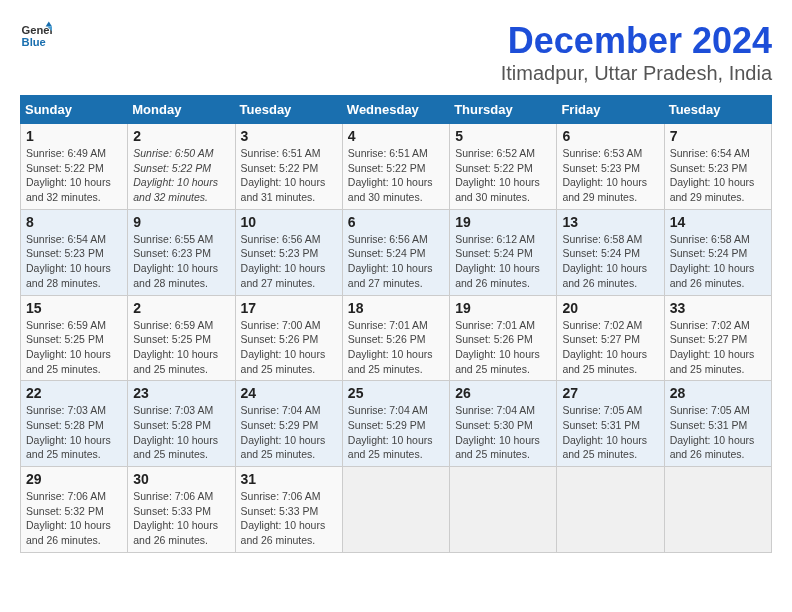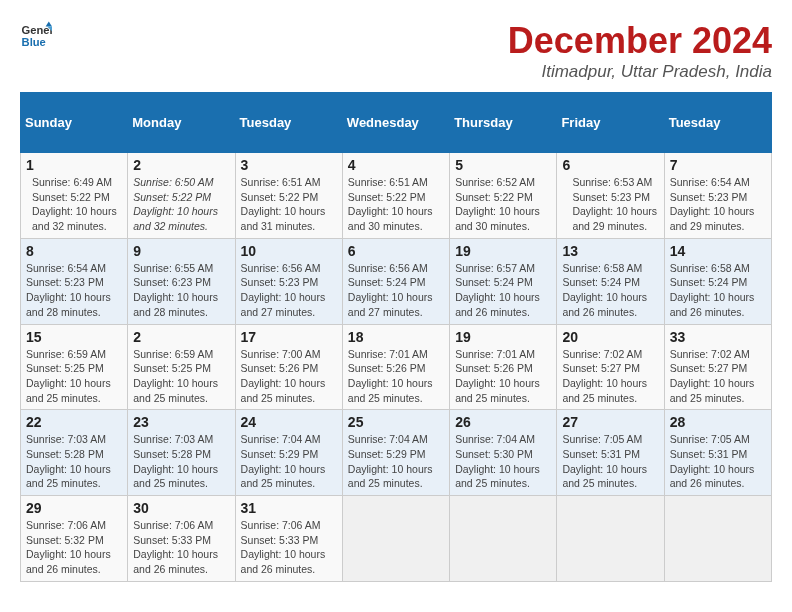--- a/index.html
+++ b/index.html
@@ -24,36 +24,35 @@
     .logo-icon {
       width: 32px;
       height: 32px;
     }
     .title-block {
       text-align: right;
     }
     .calendar-title {
       font-size: 36px;
       font-weight: bold;
-      color: #b91c1c;
+      color: #1d4ed8;
     }
     .calendar-subtitle {
-      font-size: 17px;
+      font-size: 20px;
       color: #555;
-      font-style: italic;
     }
     table {
       width: 100%;
       border-collapse: collapse;
       font-size: 11px;
     }
     thead tr th {
       background-color: #1a6faf;
       color: #fff;
-      padding: 22px 4px;
+      padding: 6px 4px;
       text-align: left;
       font-size: 13px;
       font-weight: bold;
       border: 1px solid #1a6faf;
     }
     tbody tr td {
       vertical-align: top;
       border: 1px solid #ccc;
       padding: 4px 5px;
       width: 14.28%;
@@ -108,21 +107,21 @@
         <th>Wednesday</th>
         <th>Thursday</th>
         <th>Friday</th>
         <th>Tuesday</th>
       </tr>
   </thead>
   <tbody id="calendar-body">
   <tr>
         <td>
           <span class="day-num">1</span>
-          <div class="day-info" style="white-space: pre-line; margin-left: 6px;">Sunrise: 6:49 AM
+          <div class="day-info" style="white-space: pre-line;">Sunrise: 6:49 AM
 Sunset: 5:22 PM
 Daylight: 10 hours
 and 32 minutes.</div>
         </td>
         <td>
           <span class="day-num">2</span>
           <div class="day-info" style="white-space: pre-line; font-style: italic;">Sunrise: 6:50 AM
 Sunset: 5:22 PM
 Daylight: 10 hours
 and 32 minutes.</div>
@@ -143,21 +142,21 @@
         </td>
         <td>
           <span class="day-num">5</span>
           <div class="day-info" style="white-space: pre-line;">Sunrise: 6:52 AM
 Sunset: 5:22 PM
 Daylight: 10 hours
 and 30 minutes.</div>
         </td>
         <td>
           <span class="day-num">6</span>
-          <div class="day-info" style="white-space: pre-line; margin-left: 10px;">Sunrise: 6:53 AM
+          <div class="day-info" style="white-space: pre-line;">Sunrise: 6:53 AM
 Sunset: 5:23 PM
 Daylight: 10 hours
 and 29 minutes.</div>
         </td>
         <td>
           <span class="day-num">7</span>
           <div class="day-info" style="white-space: pre-line;">Sunrise: 6:54 AM
 Sunset: 5:23 PM
 Daylight: 10 hours
 and 29 minutes.</div>
@@ -187,21 +186,21 @@
         </td>
         <td>
           <span class="day-num">6</span>
           <div class="day-info" style="white-space: pre-line;">Sunrise: 6:56 AM
 Sunset: 5:24 PM
 Daylight: 10 hours
 and 27 minutes.</div>
         </td>
         <td>
           <span class="day-num">19</span>
-          <div class="day-info" style="white-space: pre-line;">Sunrise: 6:57 AM
+          <div class="day-info" style="white-space: pre-line;">Sunrise: 6:12 AM
 Sunset: 5:24 PM
 Daylight: 10 hours
 and 26 minutes.</div>
         </td>
         <td>
           <span class="day-num">13</span>
           <div class="day-info" style="white-space: pre-line;">Sunrise: 6:58 AM
 Sunset: 5:24 PM
 Daylight: 10 hours
 and 26 minutes.</div>

